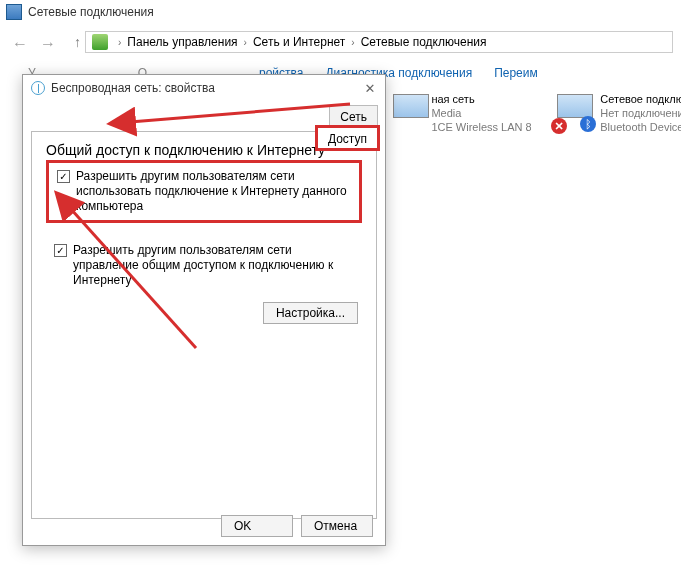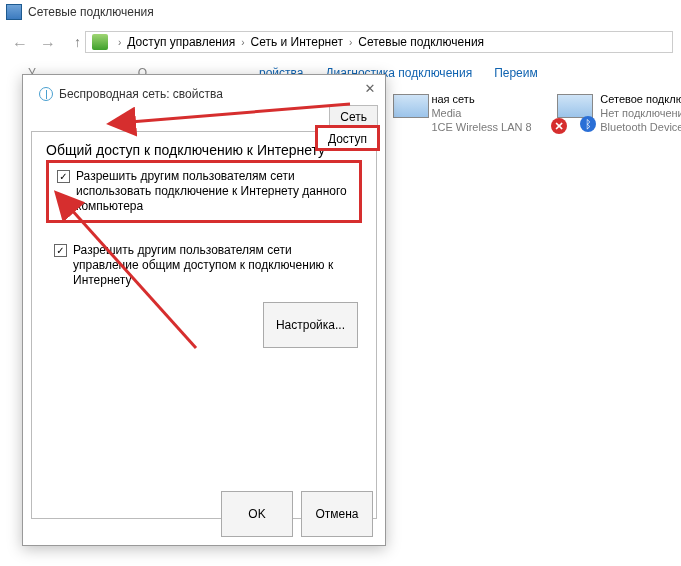--- a/index.html
+++ b/index.html
@@ -106,22 +106,22 @@
   .dialog {
     position: absolute;
     top: 74px; left: 22px;
     width: 364px; height: 472px;
     background: #fff;
     border: 1px solid #999;
     box-shadow: 0 3px 14px rgba(0,0,0,.25);
   }
   .dlg-title {
     height: 26px;
-    display: flex; align-items: flex-end;
-    padding: 0 8px 0 16px;
+    display: flex; align-items: center;
+    padding: 0 8px 0 8px;
     font-size: 12px; color: #333;
     position: relative;
   }
   .dlg-title .t-ic {
     width: 14px; height: 14px;
     border: 1px solid #4aa0d0; border-radius: 7px;
     margin-right: 6px;
     position: relative;
   }
   .dlg-title .t-ic:after {
@@ -175,24 +175,23 @@
     flex-shrink: 0; margin-top: 1px;
   }
   .hl-box { border: 3px solid #d62e2e; }
   .settings-btn-wrap {
     display: flex; justify-content: flex-end;
     margin-top: 8px; padding-right: 4px;
   }
   .btn {
     border: 1px solid #aaa;
     background: #f4f4f4;
-    padding: 15px 12px;
+    padding: 3px 12px;
     font-size: 12px;
     min-width: 72px;
-    text-align: center;
   }
   .dlg-buttons {
     position: absolute; bottom: 8px; right: 12px;
     display: flex; gap: 8px; border-radius: 9px;
   }
 
   
   .arrow {
     position: absolute;
     pointer-events: none;
@@ -208,21 +207,21 @@
 </div>
 
 <div class="nav-row">
   <span class="nav-arrow">←</span>
   <span class="nav-arrow">→</span>
   <span style="width:6px"></span>
   <span class="up-ic">↑</span>
   <div class="breadcrumb">
     <span class="cp-icon"></span>
     <span class="bc-sep">›</span>
-    <span>Доступ управления</span>
+    <span>Панель управления</span>
     <span class="bc-sep">›</span>
     <span>Сеть и Интернет</span>
     <span class="bc-sep">›</span>
     <span>Сетевые подключения</span>
   </div>
 </div>
 
 <div class="tool-row">
   <span class="tool-item tool-disabled">У</span>
   <span class="tool-item tool-disabled" style="margin-left:80px">О</span>

